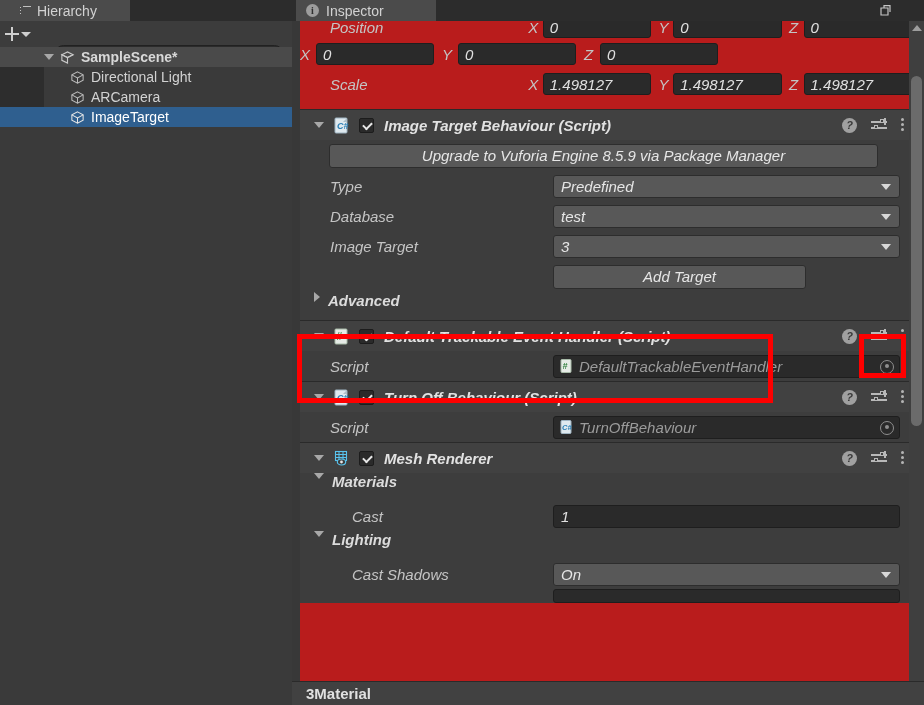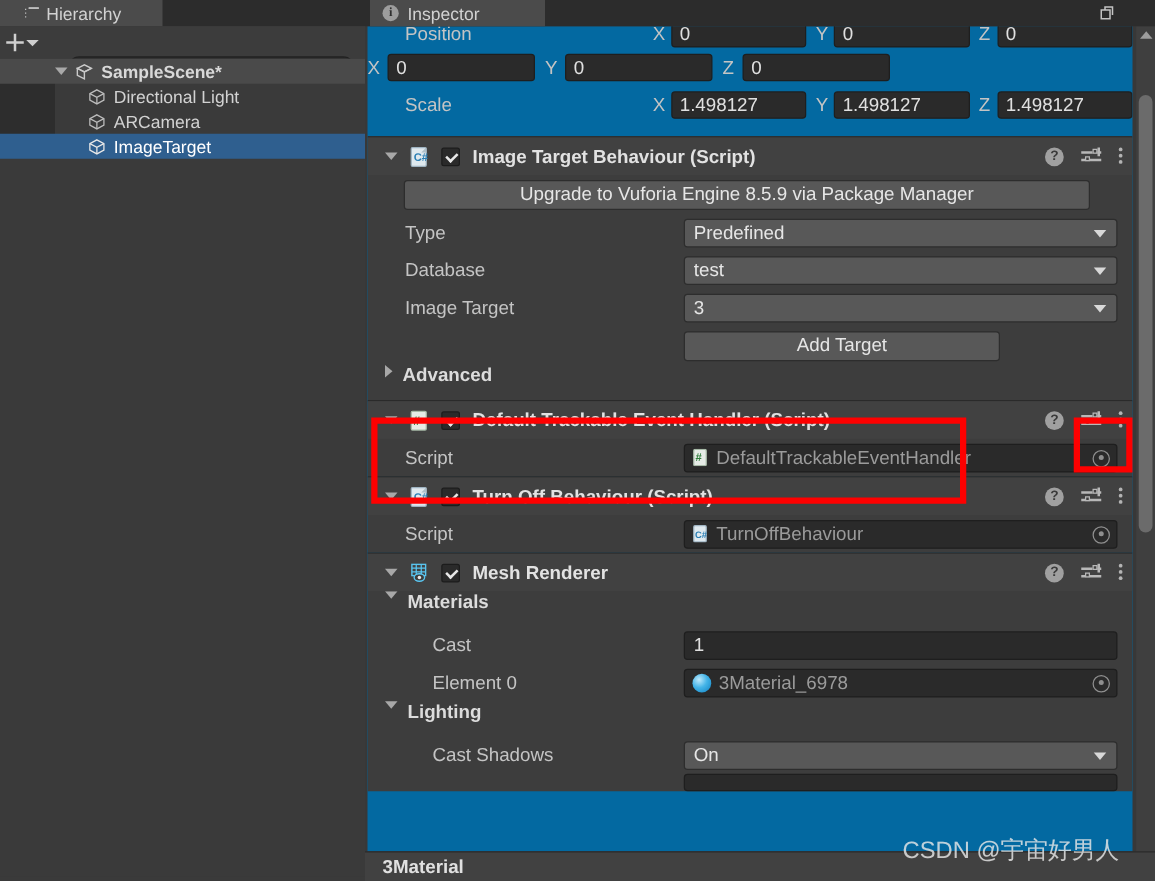--- a/index.html
+++ b/index.html
@@ -69,22 +69,22 @@
   .insp-tabbar{position:absolute;left:0;top:0;width:632px;height:21px;background:#2c2c2c;}
   .insp-tab{position:absolute;left:4px;top:0;width:140px;height:21px;background:#4b4b4b;
     display:flex;align-items:center;padding-left:10px;box-sizing:border-box;}
   .insp-tab .tablabel{font-size:14px;color:#d2d2d2;margin-left:7px;}
   .info-ico{width:13px;height:13px;border-radius:50%;background:#9d9d9d;color:#2f2f2f;
     font-size:10px;font-weight:bold;display:flex;align-items:center;justify-content:center;
     font-family:"Liberation Serif",serif;}
   .lock-ico{position:absolute;right:32px;top:4px;width:13px;height:13px;}
   .tab-kebab{position:absolute;right:12px;top:4px;}
 
-  .insp-body{position:absolute;left:2px;top:21px;width:612px;height:684px;background:#0369a1;
-    overflow:hidden;}
+  .insp-body{position:absolute;left:8px;top:21px;width:612px;height:684px;background:#b91c1c;
+    overflow:hidden;font-style:italic;}
 
   .trow{position:relative;height:30px;display:flex;align-items:center;}
   .tlabel{width:247px;padding-left:30px;box-sizing:border-box;color:#c4c4c4;font-size:15px;}
   .axis{color:#c4c4c4;font-size:15px;width:16px;text-align:left;}
   .num-field{height:22px;background:#2a2a2a;border:1px solid #1e1e1e;border-radius:3px;
     box-sizing:border-box;color:#e0e0e0;font-size:15px;display:flex;align-items:center;
     padding-left:6px;width:118px;}
   .gap{width:8px;}
 
   
@@ -476,28 +476,20 @@
         <div class="section-hdr" style="padding-left:8px;">
           <span class="foldout-sm" style="margin-left:6px;"></span>
           <span class="stitle">Materials</span>
         </div>
 
         <div class="prow">
           <span class="plabel ind2">Cast</span>
           <span class="textfield" style="width:347px;">1</span>
         </div>
 
-        <div class="prow">
-          <span class="plabel ind2">Element 0</span>
-          <span class="objfield" style="width:347px;">
-            <span class="matcircle"></span>
-            <span style="margin-left:6px;line-height:13px;">3Material_6978</span>
-            <span class="objsel"></span>
-          </span>
-        </div>
 
         <div class="section-hdr" style="padding-left:8px;">
           <span class="foldout-sm" style="margin-left:6px;"></span>
           <span class="stitle">Lighting</span>
         </div>
 
         <div class="prow">
           <span class="plabel ind2">Cast Shadows</span>
           <span class="dropdown" style="width:347px;">
             <span>On</span>
@@ -536,14 +528,13 @@
     </div>
   </div>
 
   <div class="footer">
     <span class="ftitle">3Material</span>
   </div>
 
   <div class="redbox" style="left:297px;top:334px;width:476px;height:69px;"></div>
   <div class="redbox" style="left:859px;top:334px;width:47px;height:44px;"></div>
 
-  <div class="watermark">CSDN @宇宙好男人</div>
 </div>
 
 </body></html>

